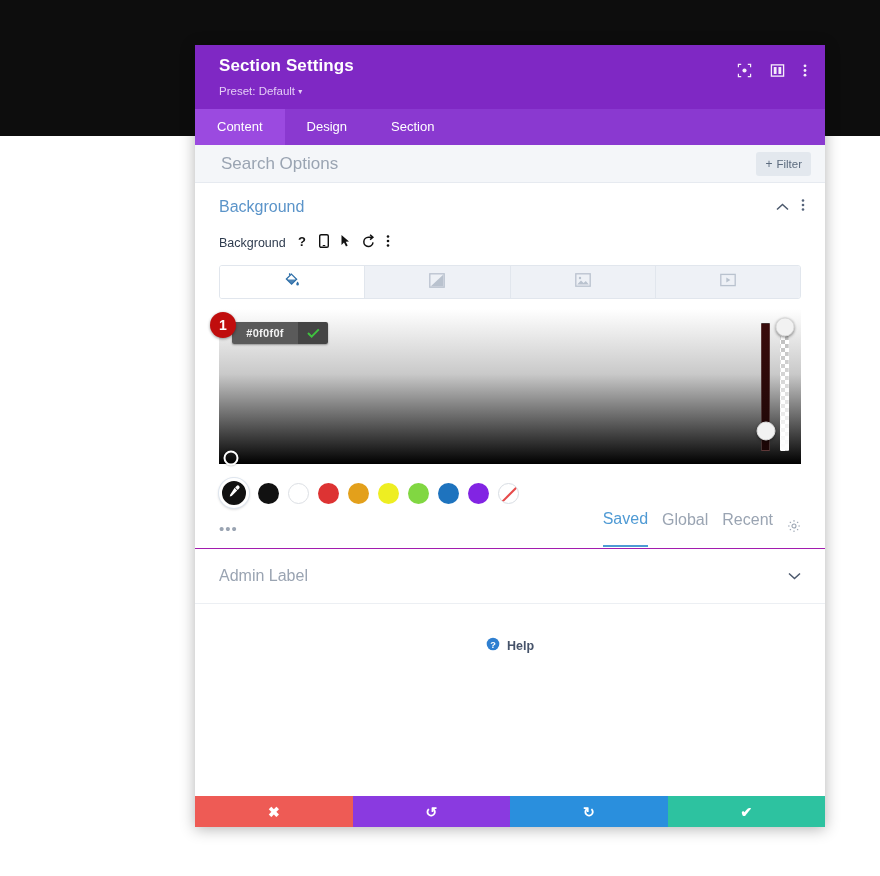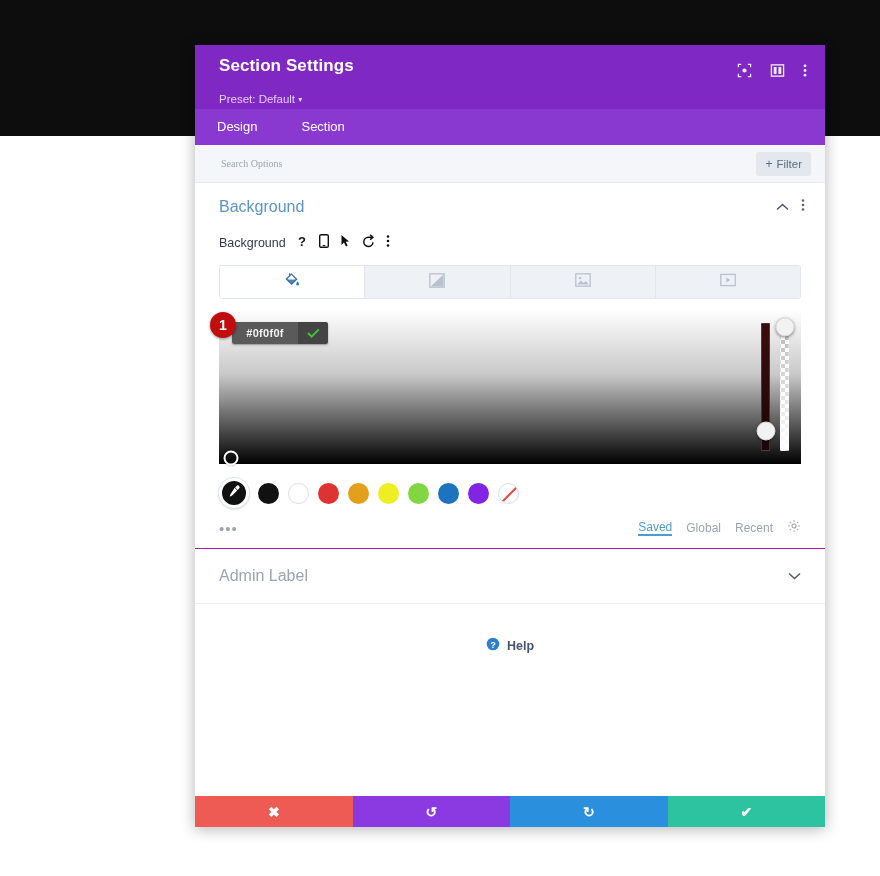--- a/index.html
+++ b/index.html
@@ -43,21 +43,21 @@
   .modal-title {
     color: #ffffff;
     font-size: 17px;
     font-weight: bold;
     letter-spacing: .1px;
     line-height: 20px;
   }
   .modal-preset {
     color: #e4cdf6;
     font-size: 11.5px;
-    margin-top: 16px;
+    margin-top: 8px;
     line-height: 14px;
     cursor: pointer;
   }
   .caret-tiny { font-size: 8px; position: relative; top: -1px; }
   .header-icons {
     position: absolute; right: 18px; top: 18px;
     display: flex; align-items: center; gap: 18px;
   }
   .hicon { cursor: pointer; opacity: .92; display: block; }
 
@@ -83,22 +83,22 @@
     height: 38px;
     background: #f4f6f9;
     border-bottom: 1px solid #e6eaf0;
     display: flex; align-items: center;
     padding: 0 14px 0 24px;
     flex: 0 0 auto;
   }
   .search-input {
     flex: 1;
     border: none; outline: none; background: transparent;
-    font-family: Liberation Serif, serif;
-    font-size: 10px;
+    font-family: Liberation Sans, sans-serif;
+    font-size: 17px;
     color: #7f1d1d;
   }
   .search-input::placeholder { color: #9aa4b2; }
   .filter-btn {
     background: #e3e8ee;
     color: #5c6b7e;
     font-size: 11.5px;
     border: none;
     border-radius: 3px;
     padding: 5px 9px;
@@ -306,21 +306,21 @@
     margin: 2px 24px 0 24px;
     display: flex; align-items: center; justify-content: space-between;
     height: 28px;
   }
   .ellipsis-btn {
     color: #9aa4b2; font-size: 15px; letter-spacing: 1px;
     cursor: pointer; line-height: 1;
   }
   .saved-tabs { display: flex; align-items: center; gap: 14px; }
   .saved-tab {
-    font-size: 12px; color: #9aa4b2; cursor: pointer; padding-bottom: 0;
+    font-size: 16px; color: #9aa4b2; cursor: pointer; padding-bottom: 17px;
   }
   .saved-tab.active {
     color: #4f9ad4;
     border-bottom: 2px solid #4f9ad4;
   }
 
   
   .help-row {
     display: flex; align-items: center; justify-content: center;
     gap: 7px;
@@ -383,20 +383,21 @@
           <svg width="4" height="15" viewBox="0 0 4 16">
             <circle cx="2" cy="3" r="1.5" fill="#ffffff"></circle>
             <circle cx="2" cy="8" r="1.5" fill="#ffffff"></circle>
             <circle cx="2" cy="13" r="1.5" fill="#ffffff"></circle>
           </svg>
         </span>
       </div>
     </div>
 
     <div class="modal-tabs">
+      <div class="tab active">Content</div>
       <div class="tab">Design</div>
       <div class="tab">Section</div>
     </div>
 
     <div class="search-row">
       <input class="search-input" type="text" placeholder="Search Options" style="">
       <button class="filter-btn">
         <span class="filter-plus">+</span><span>Filter</span>
       </button>
     </div>

